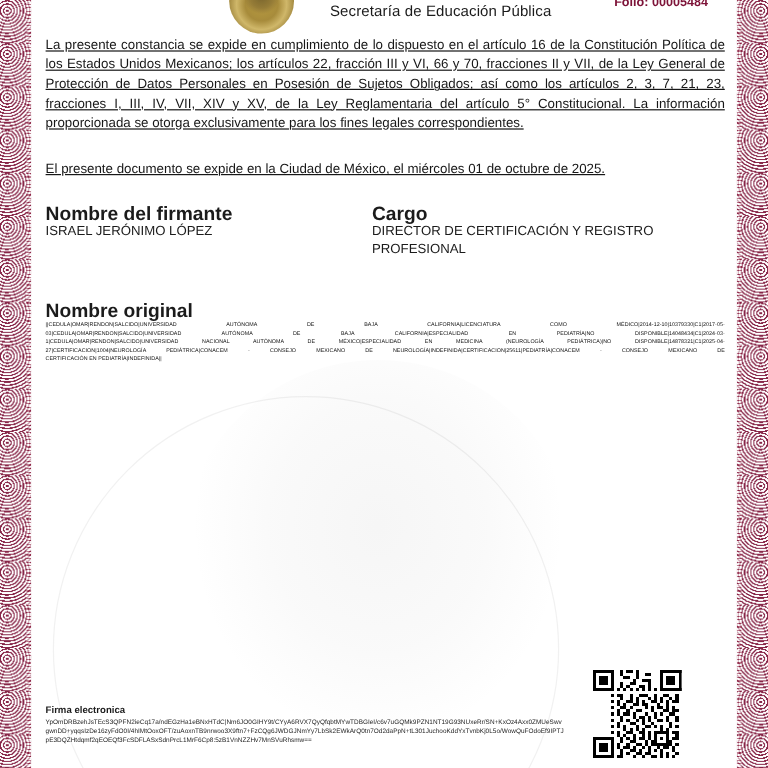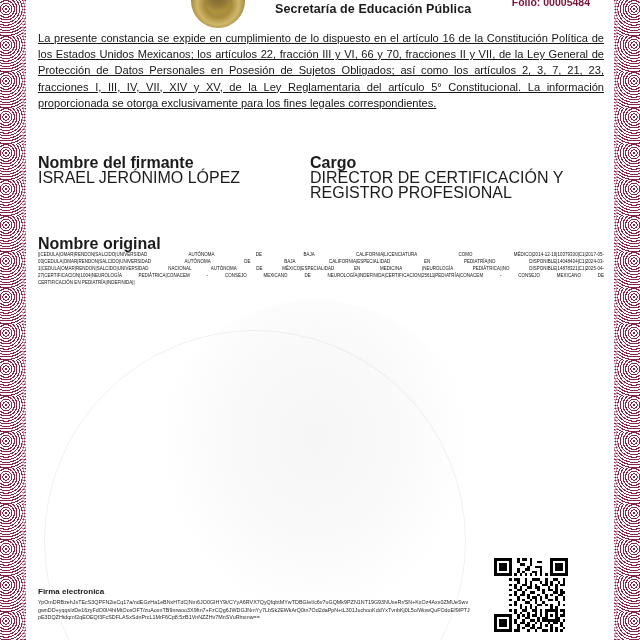--- a/index.html
+++ b/index.html
@@ -117,21 +117,21 @@
     height: 24px;
     background:
       radial-gradient(ellipse at 50% 40%, #6d5617 0%, #8a6e22 45%, rgba(255,255,255,0) 70%);
     border-radius: 50% 50% 45% 45%;
   }
   .sep-title {
     position: absolute;
     left: 249px;
     top: 2px;
     font-size: 12.5px;
-    font-weight: bold;
+    font-weight: normal;
     letter-spacing: .1px;
     white-space: nowrap;
   }
   .folio {
     position: absolute;
     right: 24px;
     top: -4px;
     font-size: 10.5px;
     font-weight: bold;
     color: #7d1338;
@@ -157,21 +157,21 @@
 
   .spacer-18 { height: 18px; }
   .spacer-22 { height: 22px; }
 
   .field-label {
     font-size: 16px;
     font-weight: bold;
     line-height: 15px;
   }
   .field-value {
-    font-size: 16px;
+    font-size: 11px;
     line-height: 15px;
   }
 
   
   .signer-row {
     display: flex;
   }
   .signer-col-left  { width: 272px; }
   .signer-col-right { flex: 1; }
 
@@ -250,20 +250,21 @@
     <span>00005484</span>
   </div>
 </div>
 
 <div class="content">
 
   <p class="body-text">La presente constancia se expide en cumplimiento de lo dispuesto en el artículo 16 de la Constitución Política de los Estados Unidos Mexicanos; los artículos 22, fracción III y VI, 66 y 70, fracciones II y VII, de la Ley General de Protección de Datos Personales en Posesión de Sujetos Obligados; así como los artículos 2, 3, 7, 21, 23, fracciones I, III, IV, VII, XIV y XV, de la Ley Reglamentaria del artículo 5° Constitucional. La información proporcionada se otorga exclusivamente para los fines legales correspondientes.</p>
 
   <div class="spacer-22"></div>
 
+  <p class="body-text">El presente documento se expide en la Ciudad de México, el miércoles 01 de octubre de 2025.</p>
 
   <div class="spacer-22"></div>
 
   <div class="signer-row">
     <div class="signer-col-left">
       <div class="field-label">Nombre del firmante</div>
       <div class="field-value">ISRAEL JERÓNIMO LÓPEZ</div>
     </div>
     <div class="signer-col-right">
       <div class="field-label">Cargo</div>

